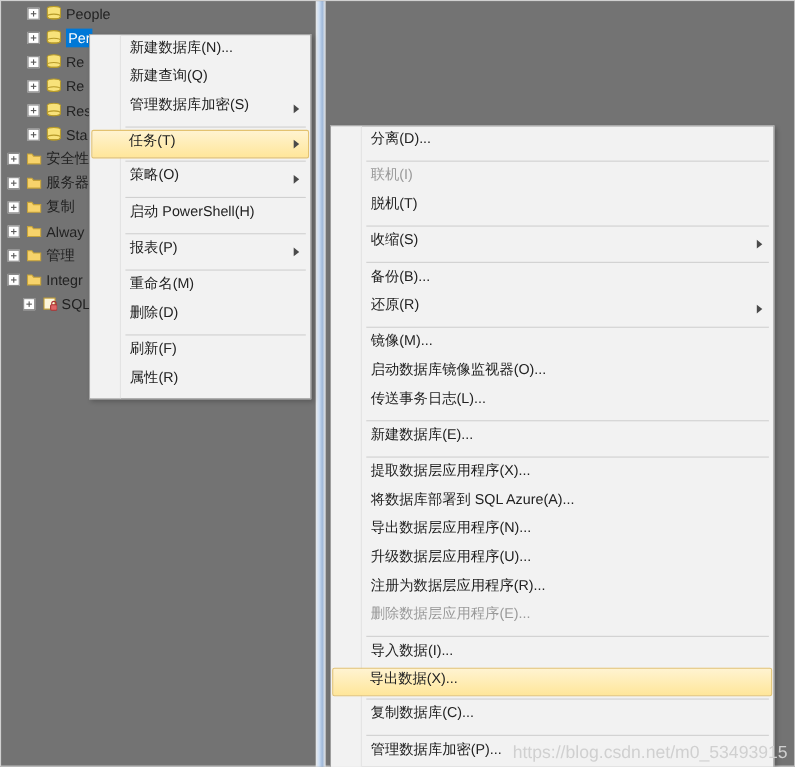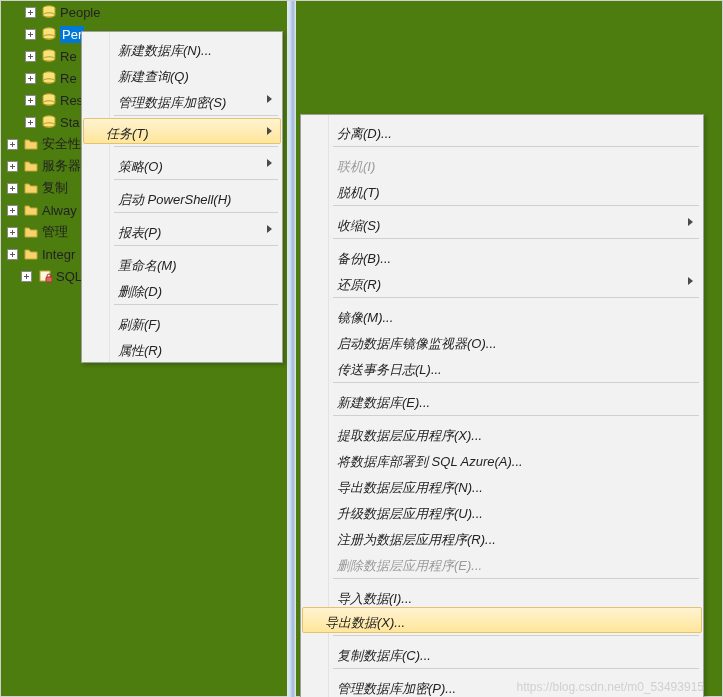--- a/index.html
+++ b/index.html
@@ -1,17 +1,17 @@
 <!DOCTYPE html>
 <html><head>
 <meta charset="utf-8">
 <style>
   * { box-sizing: border-box; font-family: "Segoe UI", Tahoma, sans-serif; font-size: 13px; }
   body { margin: 0; width: 723px; height: 697px; background: #fff; overflow: hidden; position: relative; }
-  .outer { width: 723px; height: 697px; border: 1px solid #d0d0d0; position: relative; background: #4d7c0f; }
+  .outer { width: 723px; height: 697px; border: 1px solid #d0d0d0; position: relative; background: #737373; }
 
   
   .tree { position: absolute; left: 0; top: 0; width: 290px; }
   .tree-row { height: 22px; display: flex; align-items: center; white-space: nowrap; }
   .plus { width: 11px; height: 11px; border: 1px solid #8a8a8a; position: relative; margin-right: 2px; background:#fff;}
   .plus:before, .plus:after { content:""; position:absolute; background:#5a5a5a; }
   .plus:before { left:2px; top:4px; width:5px; height:1px; }
   .plus:after  { left:4px; top:2px; width:1px; height:5px; }
   .db-icon { width:14px; height:14px; margin:0 4px; position:relative; }
   .db-icon svg, .folder-icon svg, .lock-icon svg { display:block; }
@@ -19,30 +19,30 @@
   .lock-icon { width:14px; height:14px; margin:0 4px; }
   .tree-label { color:#222; }
   .tree-label.sel { background:#0078d7; color:#fff; padding:1px 2px; }
 
   
   .strip { position:absolute; left:286px; top:0; width:9px; height:697px; background:linear-gradient(90deg,#e8e8e8,#cfe0f5,#9fb8d9,#e8e8e8); }
 
   
   .menu { position:absolute; background:#f2f2f2; border:1px solid #9e9e9e; box-shadow:2px 2px 4px rgba(0,0,0,0.2); padding:2px; }
   .menu .col-icon { position:absolute; left:0; top:0; width:28px; bottom:0; background:#f2f2f2; border-right:1px solid #e3e3e3; }
-  .menu-item { position:relative; height:26px; display:flex; align-items:flex-end; padding-left:34px; padding-right:22px; color:#222; white-space:nowrap;font-style:italic; }
+  .menu-item { position:relative; height:26px; display:flex; align-items:flex-start; padding-left:34px; padding-right:22px; color:#222; white-space:nowrap; }
   .menu-item.disabled { color:#9a9a9a; }
-  .menu-item.hl { background:linear-gradient(#fff3d1,#ffe69a); border:1px solid #e3c270; border-radius:2px; margin:-1px; padding-left:22px; padding-right:21px; }
+  .menu-item.hl { background:linear-gradient(#fff3d1,#ffe69a); border:1px solid #e3c270; border-radius:2px; margin:-1px; padding-left:33px; padding-right:21px; }
   .menu-sep { height:1px; margin:3px 2px 3px 30px; background:#d0d0d0; }
   .submenu-arrow { position:absolute; right:8px; top:50%; transform:translateY(-50%); width:0; height:0; border-top:4px solid transparent; border-bottom:4px solid transparent; border-left:5px solid #4a4a4a; }
 
   #menu1 { left:80px; top:30px; width:202px; }
   #menu2 { left:299px; top:113px; width:404px; }
 
-  .watermark { position:absolute; right:18px; bottom:2px; color:#d0d0d0; font-size:12px;text-align:center; }
+  .watermark { position:absolute; right:6px; bottom:2px; color:#d0d0d0; font-size:16px;text-align:center; }
 </style>
 </head>
 <body>
 
 <div class="outer">
 
   <div class="tree" id="tree">
       <div class="tree-row" style="padding-left: 24px;">
         <span class="plus"></span>
         <span class="db-icon">

